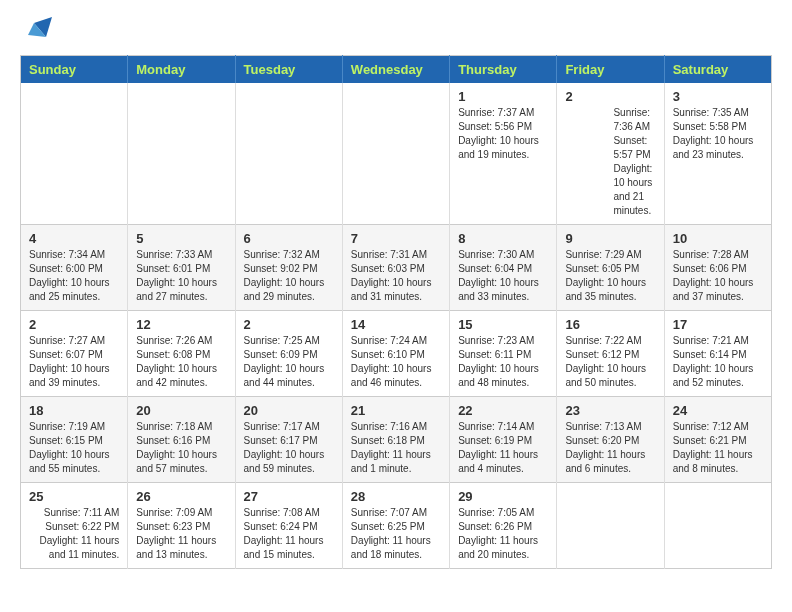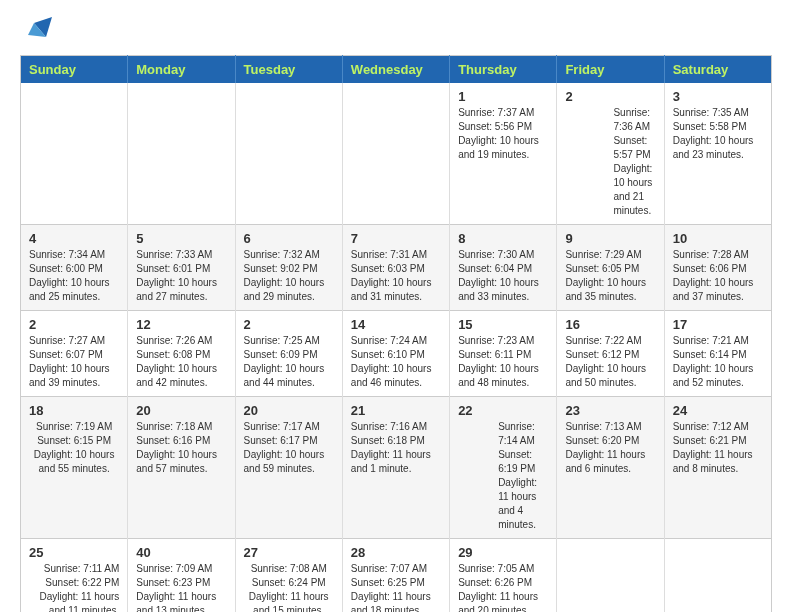--- a/index.html
+++ b/index.html
@@ -170,21 +170,21 @@
           <td>
             <span class="day-num">17</span>
             <div class="day-info" style="white-space: pre-line;">Sunrise: 7:21 AM
 Sunset: 6:14 PM
 Daylight: 10 hours and 52 minutes.</div>
           </td>
         </tr>
         <tr>
           <td>
             <span class="day-num">18</span>
-            <div class="day-info" style="white-space: pre-line; text-align: center;">Sunrise: 7:19 AM
+            <div class="day-info" style="white-space: pre-line;">Sunrise: 7:19 AM
 Sunset: 6:15 PM
 Daylight: 10 hours and 55 minutes.</div>
           </td>
           <td>
             <span class="day-num">20</span>
             <div class="day-info" style="white-space: pre-line;">Sunrise: 7:18 AM
 Sunset: 6:16 PM
 Daylight: 10 hours and 57 minutes.</div>
           </td>
           <td>
@@ -194,21 +194,21 @@
 Daylight: 10 hours and 59 minutes.</div>
           </td>
           <td>
             <span class="day-num">21</span>
             <div class="day-info" style="white-space: pre-line;">Sunrise: 7:16 AM
 Sunset: 6:18 PM
 Daylight: 11 hours and 1 minute.</div>
           </td>
           <td>
             <span class="day-num">22</span>
-            <div class="day-info" style="white-space: pre-line; margin-left: 40px;">Sunrise: 7:14 AM
+            <div class="day-info" style="white-space: pre-line;">Sunrise: 7:14 AM
 Sunset: 6:19 PM
 Daylight: 11 hours and 4 minutes.</div>
           </td>
           <td>
             <span class="day-num">23</span>
             <div class="day-info" style="white-space: pre-line;">Sunrise: 7:13 AM
 Sunset: 6:20 PM
 Daylight: 11 hours and 6 minutes.</div>
           </td>
           <td>
@@ -219,28 +219,28 @@
           </td>
         </tr>
         <tr>
           <td>
             <span class="day-num">25</span>
             <div class="day-info" style="white-space: pre-line; text-align: right;">Sunrise: 7:11 AM
 Sunset: 6:22 PM
 Daylight: 11 hours and 11 minutes.</div>
           </td>
           <td>
-            <span class="day-num">40</span>
+            <span class="day-num">26</span>
             <div class="day-info" style="white-space: pre-line;">Sunrise: 7:09 AM
 Sunset: 6:23 PM
 Daylight: 11 hours and 13 minutes.</div>
           </td>
           <td>
             <span class="day-num">27</span>
-            <div class="day-info" style="white-space: pre-line; text-align: center;">Sunrise: 7:08 AM
+            <div class="day-info" style="white-space: pre-line;">Sunrise: 7:08 AM
 Sunset: 6:24 PM
 Daylight: 11 hours and 15 minutes.</div>
           </td>
           <td>
             <span class="day-num">28</span>
             <div class="day-info" style="white-space: pre-line;">Sunrise: 7:07 AM
 Sunset: 6:25 PM
 Daylight: 11 hours and 18 minutes.</div>
           </td>
           <td>

